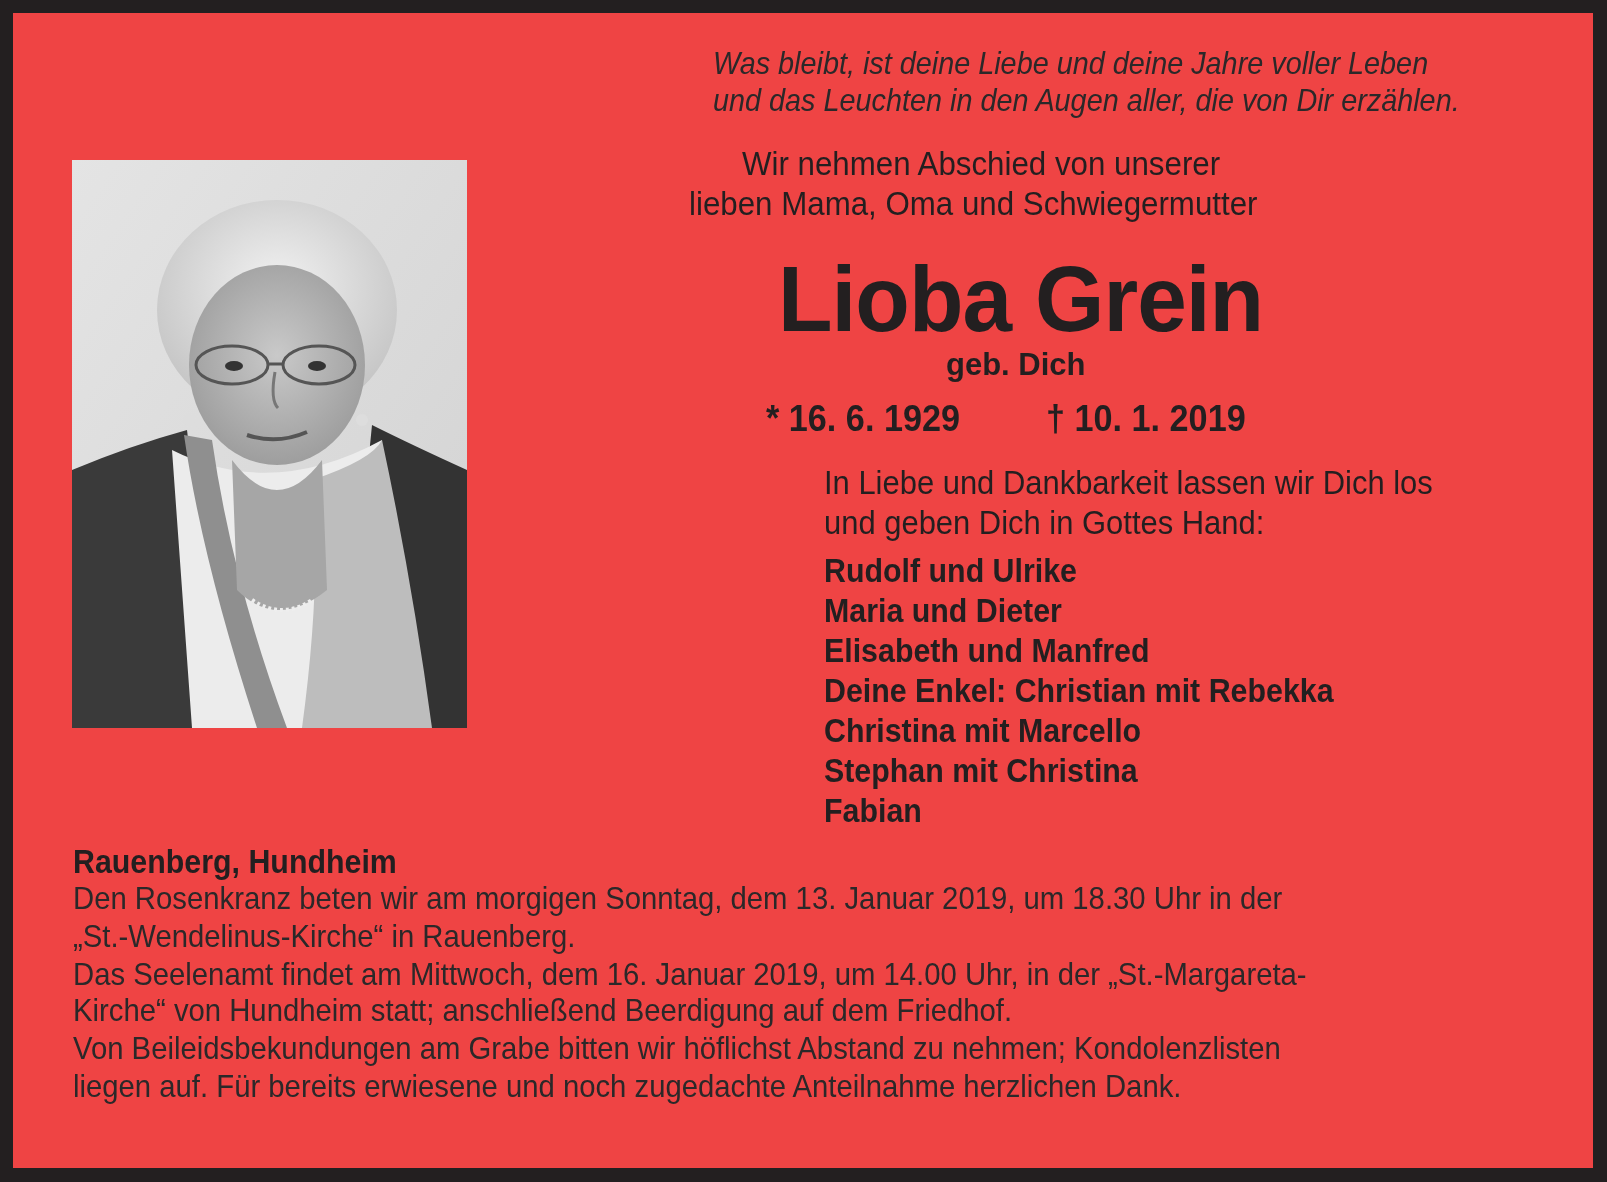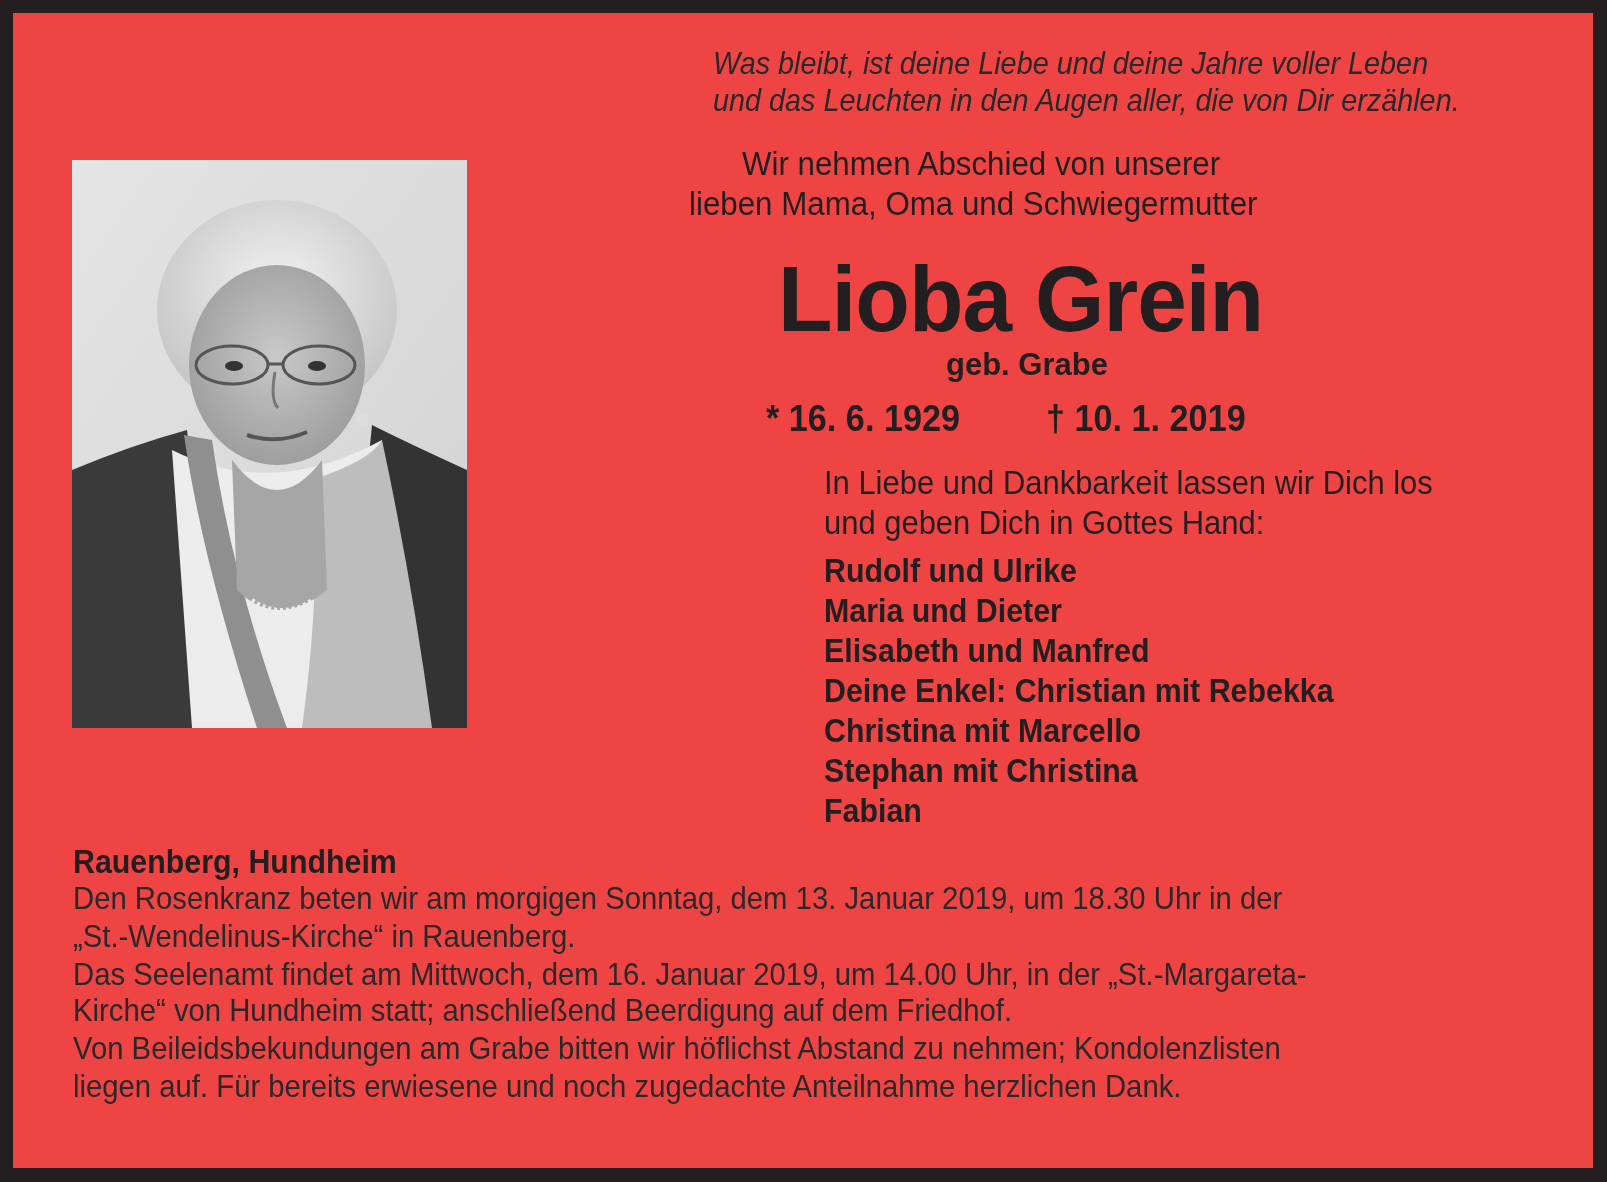--- a/index.html
+++ b/index.html
@@ -91,21 +91,21 @@
       <circle cx="290" cy="260" r="6" fill="#ddd"></circle>
     </svg>
   </div>
 
   <div>
     <div class="ln intro" style="top:133px; left:729px;">Wir nehmen Abschied von unserer</div>
     <div class="ln intro" style="top:173px; left:676px;">lieben Mama, Oma und Schwiegermutter</div>
   </div>
 
   <div class="ln name">Lioba Grein</div>
-  <div class="ln maiden">geb. Grabe</div>
+  <div class="ln maiden">geb. Dich</div>
   <div class="ln date" style="left:753px;">* 16. 6. 1929</div>
   <div class="ln date" style="left:1033px;">† 10. 1. 2019</div>
 
   <div>
     <div class="ln thanks" style="top:452px;">In Liebe und Dankbarkeit lassen wir Dich los</div>
     <div class="ln thanks" style="top:492px;">und geben Dich in Gottes Hand:</div>
   </div>
 
   <div>
     <div class="ln mourner" style="top:541px;">Rudolf und Ulrike</div>

